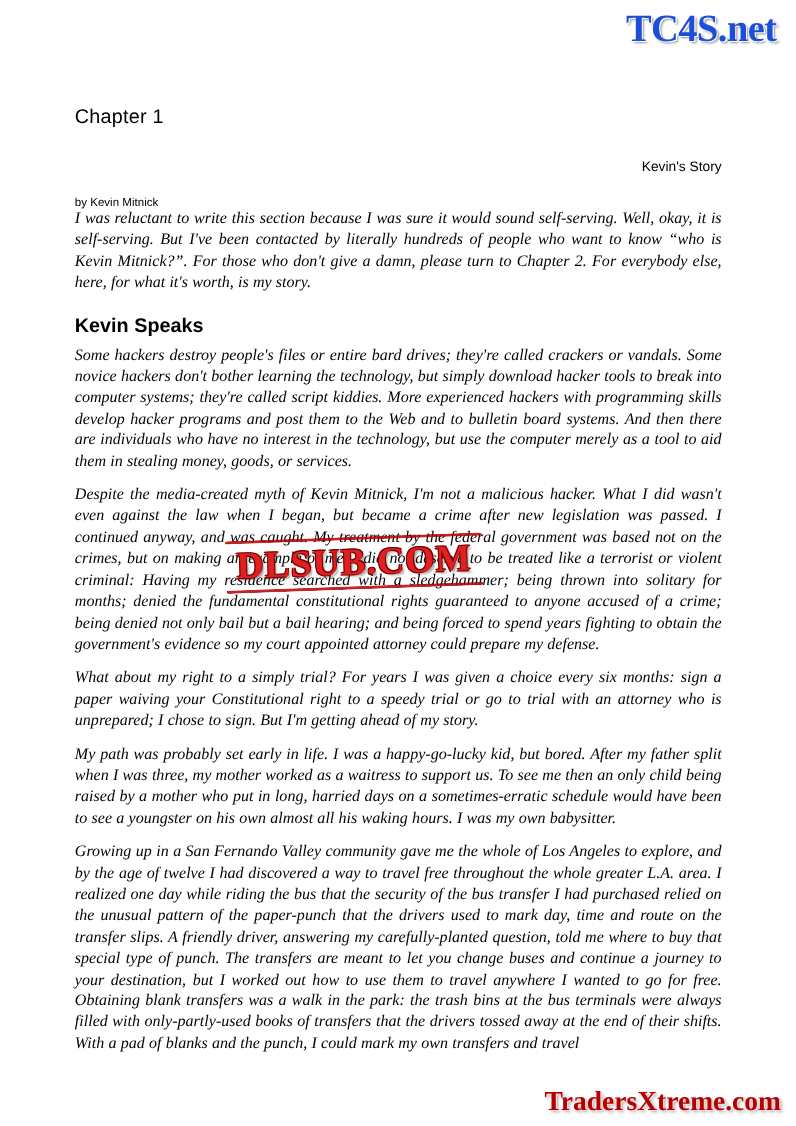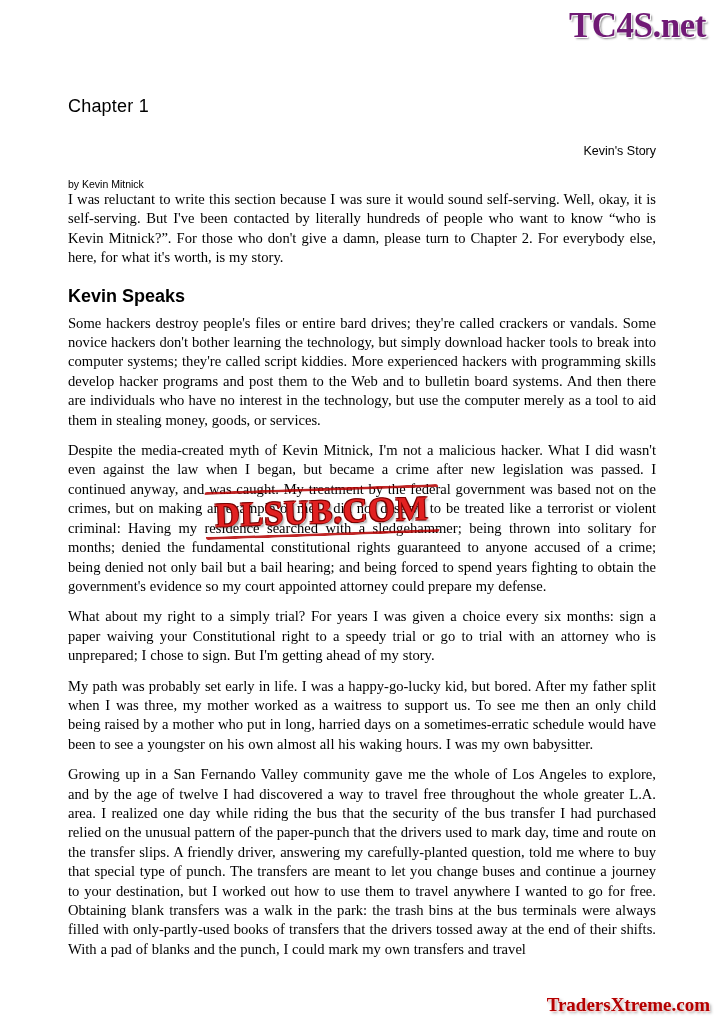--- a/index.html
+++ b/index.html
@@ -25,33 +25,33 @@
 
   
   .top-watermark {
     position: absolute;
     top: 6px;
     right: 18px;
     font-family: "Liberation Serif", serif;
     font-size: 35px;
     font-weight: bold;
     letter-spacing: -0.5px;
-    color: #701a75;
+    color: #1d4ed8;
     text-shadow:
       1px 1px 0 #ffffff,
       2px 2px 2px rgba(0,0,0,0.45);
   }
 
   
   .bottom-watermark {
     position: absolute;
     bottom: 8px;
     right: 14px;
     font-family: "Liberation Serif", serif;
-    font-size: 19px;
+    font-size: 25px;
     font-weight: bold;
     color: #b40000;
     text-shadow:
       1px 1px 0 #ffd7d7,
       2px 2px 3px rgba(0,0,0,0.35);
   }
 
   
   .center-stamp {
     position: absolute;
@@ -111,20 +111,21 @@
     margin-bottom: 0;
   }
 
   p.body {
     font-family: "Liberation Serif", serif;
     font-size: 14.6px;
     line-height: 1.33;
     text-align: justify;
     margin: 0 0 11px 0;
     word-spacing: 0.2px;
+    font-style: italic;
   }
 
   .first-block {
     margin-top: 36px;
   }
 
   h2.section {
     font-family: "Liberation Sans", sans-serif;
     font-size: 18px;
     font-weight: bold;

